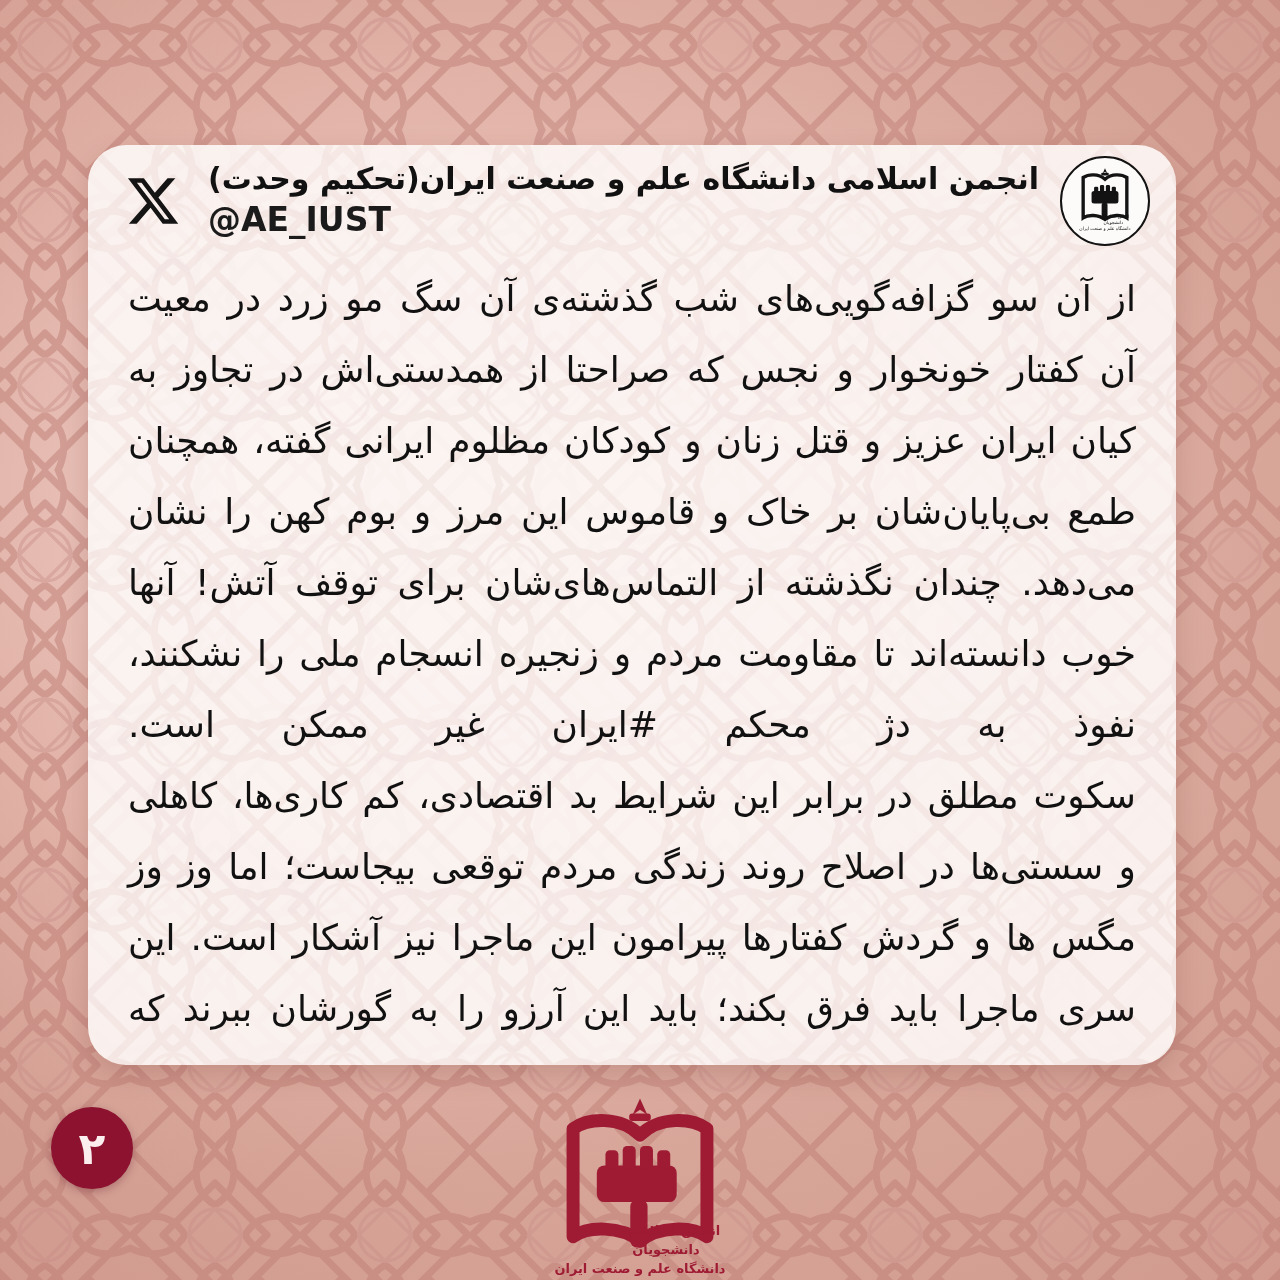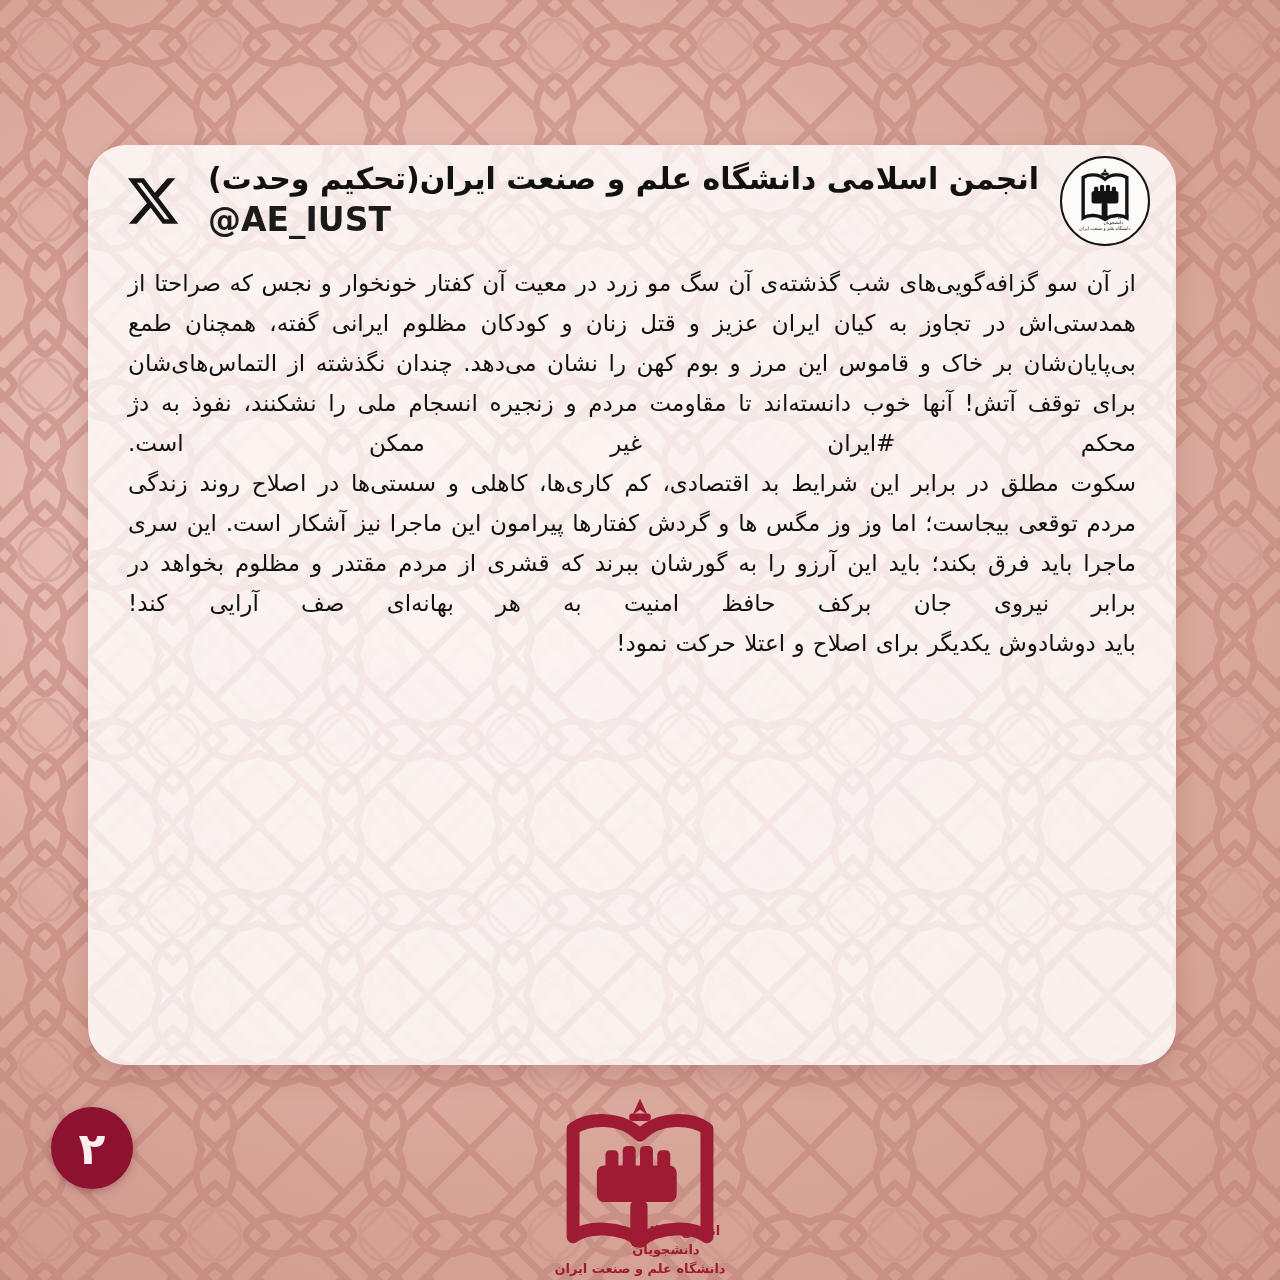--- a/index.html
+++ b/index.html
@@ -130,22 +130,22 @@
   
   .tw-body {
     position: relative;
     flex: 1 1 auto;
     padding: 6px 40px 0 40px;
     box-sizing: border-box;
     direction: rtl;
   }
   .tw-para {
     font-family: "DejaVu Sans", "Liberation Sans", sans-serif;
-    font-size: 23px;
-    line-height: 40px;
+    font-size: 36px;
+    line-height: 71px;
     color: #111111;
     text-align: justify;
     text-align-last: justify;
     margin: 0;
     direction: rtl;
     word-spacing: 1px;
   }
   .tw-para + .tw-para { margin-top: 0; }
   .tw-para.last { text-align: right; text-align-last: right; }
 

